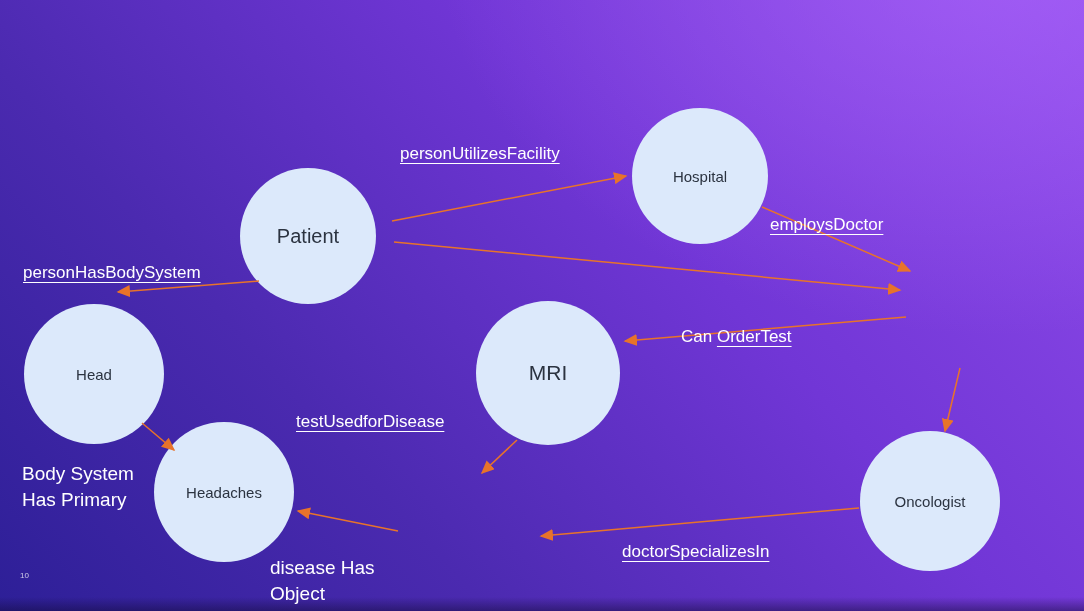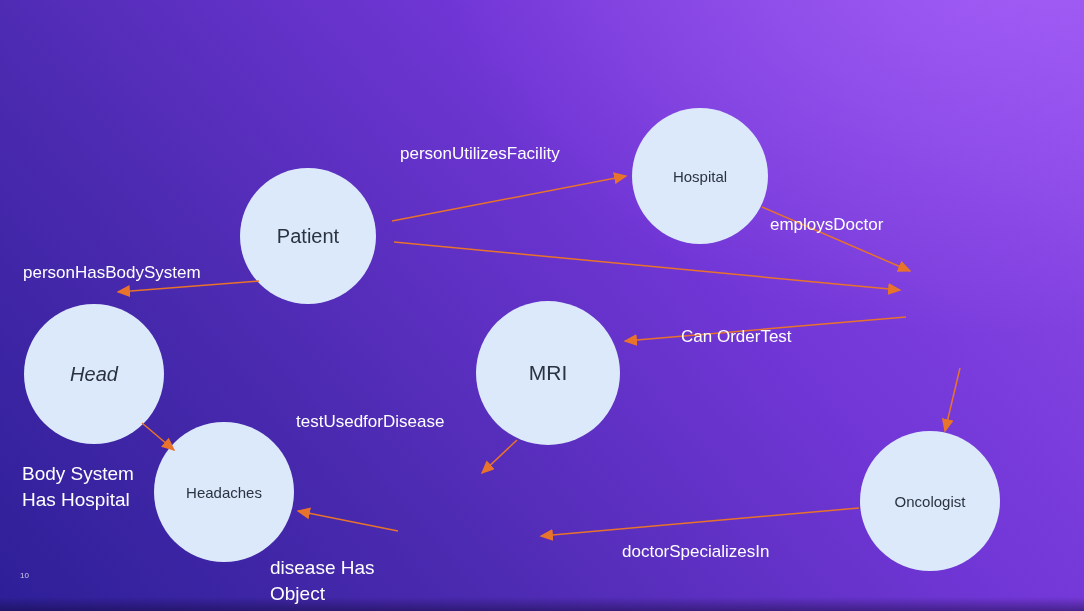--- a/index.html
+++ b/index.html
@@ -18,29 +18,30 @@
   }
   .node {
     position:absolute; border-radius:50%;
     background:#dce9fb; color:#2b3340;
     display:flex; align-items:center; justify-content:center;
     text-align:left; white-space:pre-line;
   }
   .node-patient      { left:240px; top:168px; width:136px; height:136px; font-size:20px; }
   .node-hospital     { left:632px; top:108px; width:136px; height:136px; font-size:15px; }
   .node-pcp          { left:908px; top:232px; width:138px; height:138px; font-size:15px; line-height:21px; }
-  .node-head         { left:24px;  top:304px; width:140px; height:140px; font-size:20px;font-style:italic; }
+  .node-head         { left:24px;  top:304px; width:140px; height:140px; font-size:15px; }
   .node-mri          { left:476px; top:301px; width:144px; height:144px; font-size:21px; }
   .node-headaches    { left:154px; top:422px; width:140px; height:140px; font-size:15px; }
   .node-glioblastoma { left:398px; top:471px; width:140px; height:140px; font-size:13px; }
   .node-oncologist   { left:860px; top:431px; width:140px; height:140px; font-size:15px; }
   .edge-label {
     position:absolute; color:#ffffff; font-size:17px; white-space:nowrap;
   }
   .underline {
+    text-decoration:underline;
     text-underline-offset:4px;
     text-decoration-thickness:1px;
     text-align:center;
   }
   .lbl-utilizes   { left:400px; top:144px; }
   .lbl-employs    { left:770px; top:215px; }
   .lbl-bodysys    { left:23px;  top:263px; }
   .lbl-ordertest  { left:681px; top:327px; }
   .lbl-testused   { left:296px; top:412px; }
   .lbl-specializes{ left:622px; top:542px; }
@@ -102,19 +103,19 @@
     <line x1="398" y1="531" x2="298" y2="511" marker-end="url(#arrowhead)"></line>
   </svg>
 
   <div class="edge-label underline lbl-utilizes">personUtilizesFacility</div>
   <div class="edge-label underline lbl-employs">employsDoctor</div>
   <div class="edge-label underline lbl-bodysys">personHasBodySystem</div>
   <div class="edge-label lbl-ordertest"><span>Can </span><span class="underline">OrderTest</span></div>
   <div class="edge-label underline lbl-testused">testUsedforDisease</div>
   <div class="edge-label underline lbl-specializes">doctorSpecializesIn</div>
   <div class="plain-label lbl-hasdisease">Body System
-Has Hospital</div>
+Has Primary</div>
   <div class="plain-label lbl-symptom">disease Has
 Object</div>
 
   <div class="page-number">10</div>
 
 </div>
 
 </body></html>

